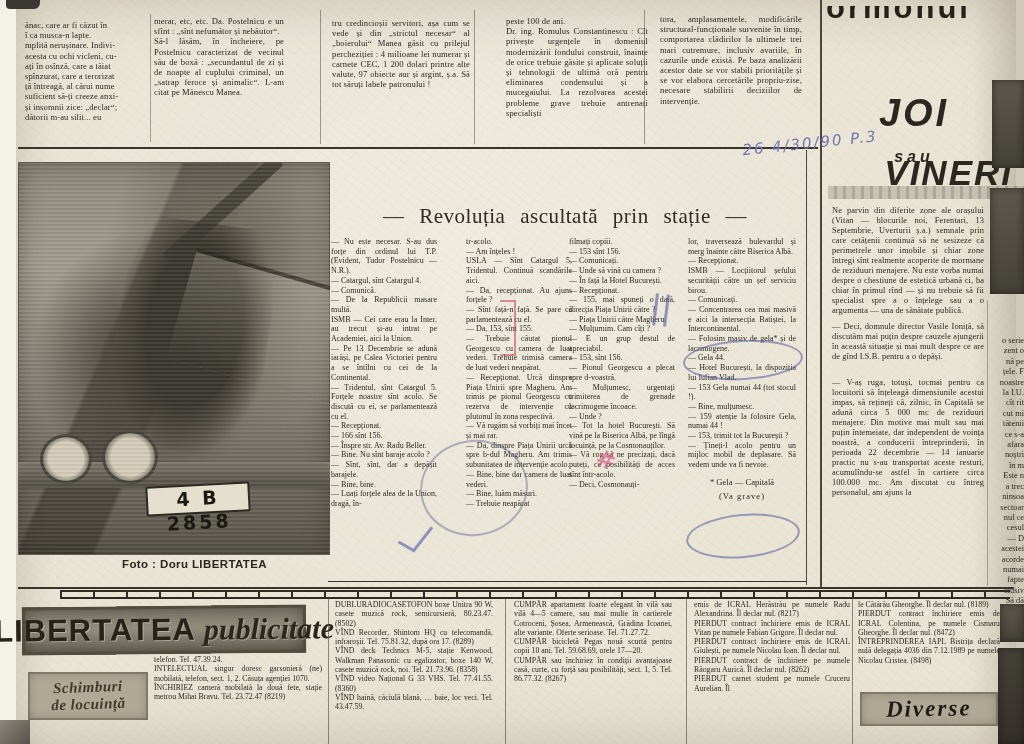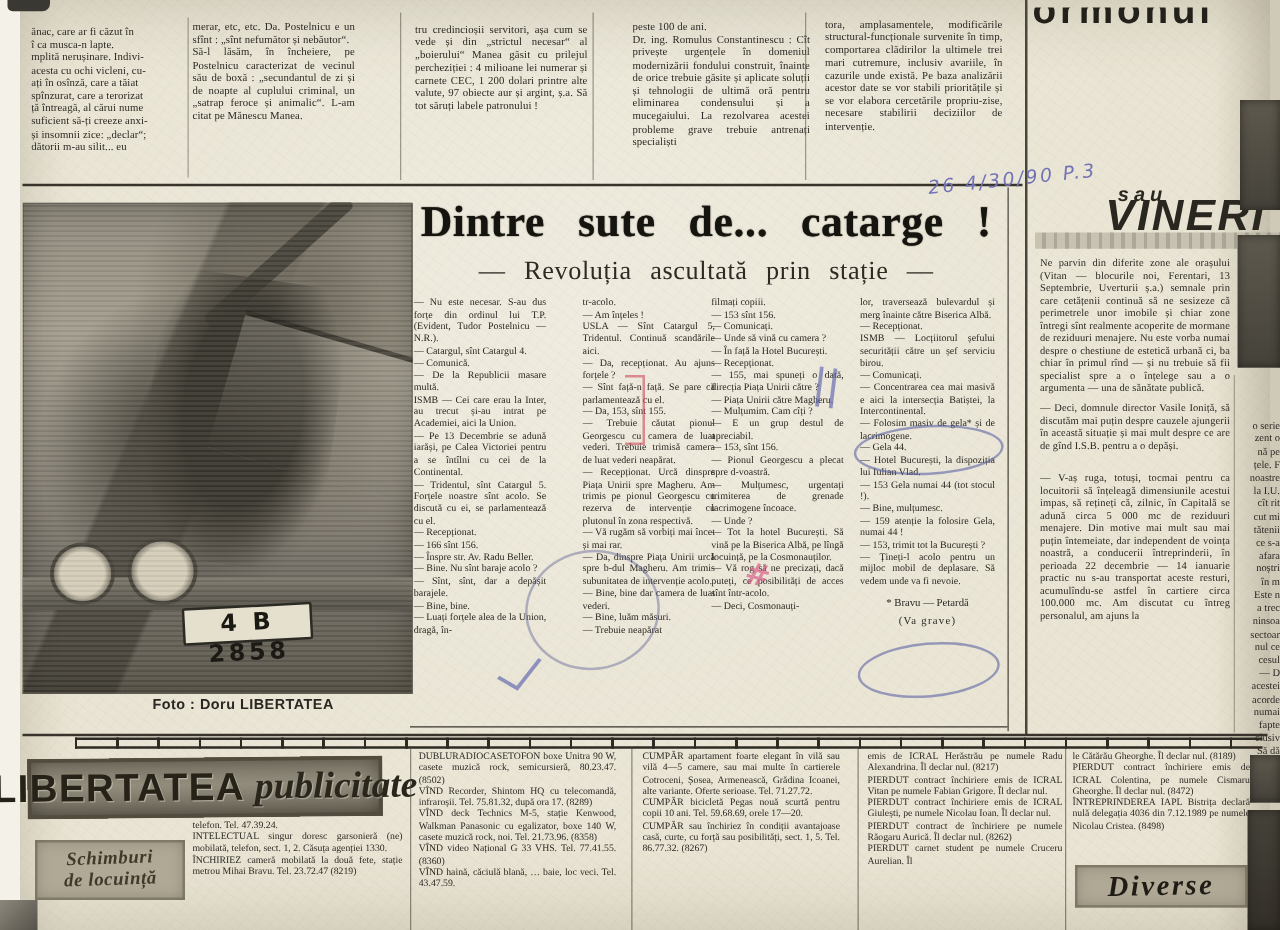--- a/index.html
+++ b/index.html
@@ -95,20 +95,21 @@
   <div class="abs txt tcol" style="left:660px;top:14px;width:142px;height:130px;overflow:hidden;">tora, amplasamentele, modificările structural-funcționale survenite în timp, comportarea clădirilor la ultimele trei mari cutremure, inclusiv avariile, în cazurile unde există. Pe baza analizării acestor date se vor stabili prioritățile și se vor elabora cercetările propriu-zise, necesare stabilirii deciziilor de intervenție.</div>
 
   <div class="abs vrule" style="left:150px;top:14px;height:128px;opacity:.45;"></div>
   <div class="abs vrule" style="left:320px;top:10px;height:134px;opacity:.5;"></div>
   <div class="abs vrule" style="left:474px;top:10px;height:134px;opacity:.5;"></div>
   <div class="abs vrule" style="left:644px;top:10px;height:134px;opacity:.5;"></div>
 
   <div class="abs cuthead" style="left:826px;top:6px;width:190px;height:25px;">
     <span>ormonul pe car</span>
   </div>
+  <div class="abs joi" style="left:828px;top:92px;width:172px;text-align:center;">JOI</div>
   <div class="abs sau" style="left:828px;top:148px;width:172px;text-align:center;">sau</div>
   <div class="abs vineri" style="left:828px;top:153px;width:185px;text-align:right;">VINERI</div>
   <div class="abs darkfrag" style="left:992px;top:80px;width:32px;height:88px;"></div>
   <div class="abs" style="left:828px;top:186px;width:196px;height:13px;opacity:.65;background:repeating-linear-gradient(90deg,#b5af9f 0 6px,#8c8678 6px 9px);"></div>
 
   <div class="abs hrule" style="left:18px;top:147px;width:800px;"></div>
   <div class="abs vrule" style="left:820px;top:0;height:588px;width:2px;"></div>
   <div class="abs vrule" style="left:806px;top:150px;height:435px;"></div>
   <div class="abs hrule" style="left:328px;top:581px;width:478px;height:1px;"></div>
   <div class="abs hrule" style="left:18px;top:587px;width:996px;"></div>
@@ -118,21 +119,20 @@
     <div class="abs" style="left:100px;top:60px;width:150px;height:230px;background:radial-gradient(ellipse at 50% 45%,#37342d 0 45%,rgba(55,52,45,0) 75%);transform:rotate(8deg);"></div>
     <div class="abs" style="left:160px;top:110px;width:190px;height:110px;border-top:4px solid rgba(38,36,30,.65);transform:rotate(16deg);background:linear-gradient(180deg,rgba(215,210,195,.28),rgba(215,210,195,0));"></div>
     <div class="abs" style="left:0;top:300px;width:312px;height:26px;background:linear-gradient(180deg,#7b766b,#4f4c44);"></div>
     <div class="headlight" style="left:22px;top:272px;width:46px;height:44px;"></div>
     <div class="headlight" style="left:84px;top:268px;width:50px;height:48px;"></div>
     <div class="scanlines"></div>
     <div class="abs plate" style="left:128px;top:322px;width:100px;height:26px;">4 B 2858</div>
   </div>
   <div class="abs caption" style="left:122px;top:558px;width:210px;">Foto : Doru LIBERTATEA</div>
 
-  <div class="abs headline" style="left:330px;top:158px;width:470px;">Dintre sute de... catarge !</div>
   <div class="abs hand" style="left:742px;top:134px;width:140px;">26 4/30/90 P.3</div>
   <div class="abs subtitle" style="left:330px;top:204px;width:470px;">— Revoluția ascultată prin stație —</div>
 
   <div class="abs txt dcol" style="left:331px;top:237px;width:106px;height:344px;overflow:hidden;">— Nu este necesar. S-au dus forțe din ordinul lui T.P. (Evident, Tudor Postelnicu — N.R.).
 — Catargul, sînt Catargul 4.
 — Comunică.
 — De la Republicii masare multă.
 ISMB — Cei care erau la Inter, au trecut și-au intrat pe Academiei, aici la Union.
 — Pe 13 Decembrie se adună iarăși, pe Calea Victoriei pentru a se întîlni cu cei de la Continental.
 — Tridentul, sînt Catargul 5. Forțele noastre sînt acolo. Se discută cu ei, se parlamentează cu el.
@@ -180,21 +180,21 @@
 — Comunicați.
 — Concentrarea cea mai masivă e aici la intersecția Batiștei, la Intercontinental.
 — Folosim masiv de gela* și de lacrimogene.
 — Gela 44.
 — Hotel București, la dispoziția lui Iulian Vlad.
 — 153 Gela numai 44 (tot stocul !).
 — Bine, mulțumesc.
 — 159 atenție la folosire Gela, numai 44 !
 — 153, trimit tot la București ?
 — Țineți-l acolo pentru un mijloc mobil de deplasare. Să vedem unde va fi nevoie.</div>
-    <div class="footnote dcol">* Bravu — Petardă</div>
+    <div class="footnote dcol">* Gela — Capitală</div>
     <div class="vaurma dcol">(Va grave)</div>
   </div>
 
   <div class="abs pen" style="left:420px;top:440px;width:104px;height:92px;transform:rotate(-8deg);border-color:rgba(95,100,150,.45);"></div>
   <div class="abs pen" style="left:683px;top:340px;width:116px;height:36px;transform:rotate(-3deg);"></div>
   <div class="abs pen" style="left:686px;top:514px;width:110px;height:40px;transform:rotate(-5deg);"></div>
   <div class="abs" style="left:500px;top:300px;width:14px;height:52px;border-right:2px solid rgba(205,75,90,.6);border-top:2px solid rgba(205,75,90,.6);border-bottom:2px solid rgba(205,75,90,.6);"></div>
   <div class="abs" style="left:596px;top:446px;font-size:24px;color:rgba(215,95,135,.7);transform:rotate(14deg);font-family:'DejaVu Sans',sans-serif;font-weight:bold;">#</div>
   <div class="abs" style="left:654px;top:294px;width:8px;height:32px;border-left:3px solid rgba(80,88,170,.6);border-right:3px solid rgba(80,88,170,.6);transform:rotate(7deg);"></div>
   <div class="abs" style="left:406px;top:520px;width:16px;height:28px;border-right:3px solid rgba(80,88,170,.6);border-bottom:3px solid rgba(80,88,170,.6);transform:rotate(30deg) skewX(-8deg);"></div>
@@ -240,21 +240,21 @@
     <span class="big">LIBERTATEA</span>
     <span class="it">publicitate</span>
   </div>
 
   <div class="abs graybox" style="left:28px;top:672px;width:120px;height:48px;display:flex;align-items:center;justify-content:center;">
     <span class="schimb">Schimburi
 de locuință</span>
   </div>
 
   <div class="abs txt ccol" style="left:154px;top:655px;width:168px;height:89px;overflow:hidden;">telefon. Tel. 47.39.24.
-INTELECTUAL singur doresc garsonieră (ne) mobilată, telefon, sect. 1, 2. Căsuța agenției 1330.
+INTELECTUAL singur doresc garsonieră (ne) mobilată, telefon, sect. 1, 2. Căsuța agenției 1070.
 ÎNCHIRIEZ cameră mobilată la două fete, stație metrou Mihai Bravu. Tel. 23.72.47 (8219)</div>
   <div class="abs txt ccol" style="left:335px;top:600px;width:158px;height:144px;overflow:hidden;">DUBLURADIOCASETOFON boxe Unitra 90 W, casete muzică rock, semicursieră, 80.23.47. (8502)
 VÎND Recorder, Shintom HQ cu telecomandă, infraroșii. Tel. 75.81.32, după ora 17. (8289)
 VÎND deck Technics M-5, stație Kenwood, Walkman Panasonic cu egalizator, boxe 140 W, casete muzică rock, noi. Tel. 21.73.96. (8358)
 VÎND video Național G 33 VHS. Tel. 77.41.55. (8360)
 VÎND haină, căciulă blană, … baie, loc veci. Tel. 43.47.59.</div>
   <div class="abs txt ccol" style="left:514px;top:600px;width:158px;height:144px;overflow:hidden;">CUMPĂR apartament foarte elegant în vilă sau vilă 4—5 camere, sau mai multe în cartierele Cotroceni, Șosea, Armenească, Grădina Icoanei, alte variante. Oferte serioase. Tel. 71.27.72.
 CUMPĂR bicicletă Pegas nouă scurtă pentru copii 10 ani. Tel. 59.68.69, orele 17—20.
 CUMPĂR sau închiriez în condiții avantajoase casă, curte, cu forță sau posibilități, sect. 1, 5. Tel. 86.77.32. (8267)</div>
   <div class="abs txt ccol" style="left:694px;top:600px;width:156px;height:144px;overflow:hidden;">emis de ICRAL Herăstrău pe numele Radu Alexandrina. Îl declar nul. (8217)

